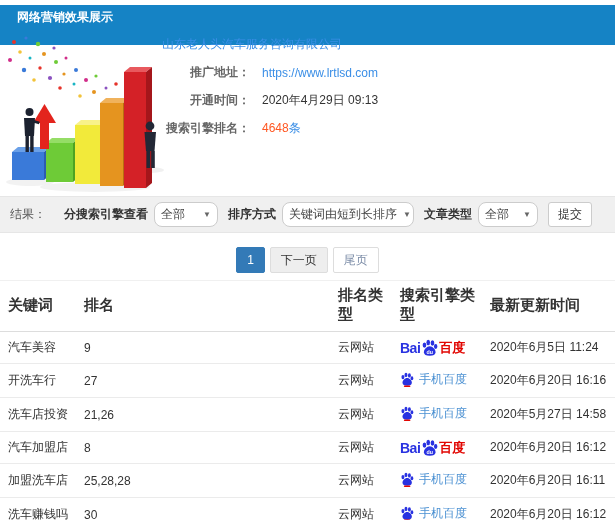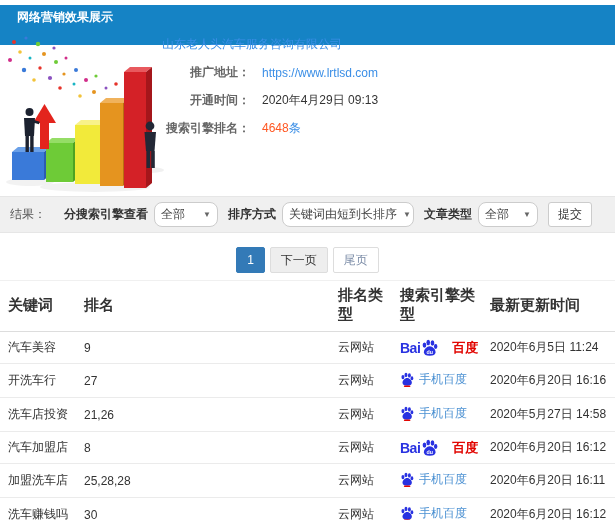--- a/index.html
+++ b/index.html
@@ -56,21 +56,21 @@
   .results td{font-size:12px;color:#333;padding:7px 4px;border-bottom:1px solid #ebebeb;height:29px;}
   .results th:first-child,.results td:first-child{padding-left:8px;}
   .c-rank{color:var(--rank_link);cursor:pointer;}
   .c-type{color:#555;}
   .c-date{color:#444;}
 
   
   .bd-logo{display:inline-flex;align-items:center;line-height:1;}
   .bd-bai{color:var(--baidu_blue);font-weight:bold;font-size:14px;letter-spacing:-0.5px;}
   .bd-paw{width:17px;height:17px;color:var(--baidu_blue);margin:0 0 0 1px;}
-  .bd-cn{color:var(--baidu_red);font-weight:bold;font-size:13px;margin-left:14px;}
+  .bd-cn{color:var(--baidu_red);font-weight:bold;font-size:13px;margin-left:1px;}
   .bd-mobile{display:inline-flex;align-items:center;line-height:1;}
   .bd-paw-sm{width:14px;height:16px;color:var(--baidu_blue);}
   .bd-mobile-label{color:var(--rank_link);font-size:12px;margin-left:5px;}
 </style>
 </head>
 <body>
 
 <svg width="0" height="0" style="position:absolute">
   <symbol id="paw" viewBox="0 0 24 24">
     <ellipse cx="4.9" cy="8.6" rx="2.6" ry="3.8"></ellipse>

